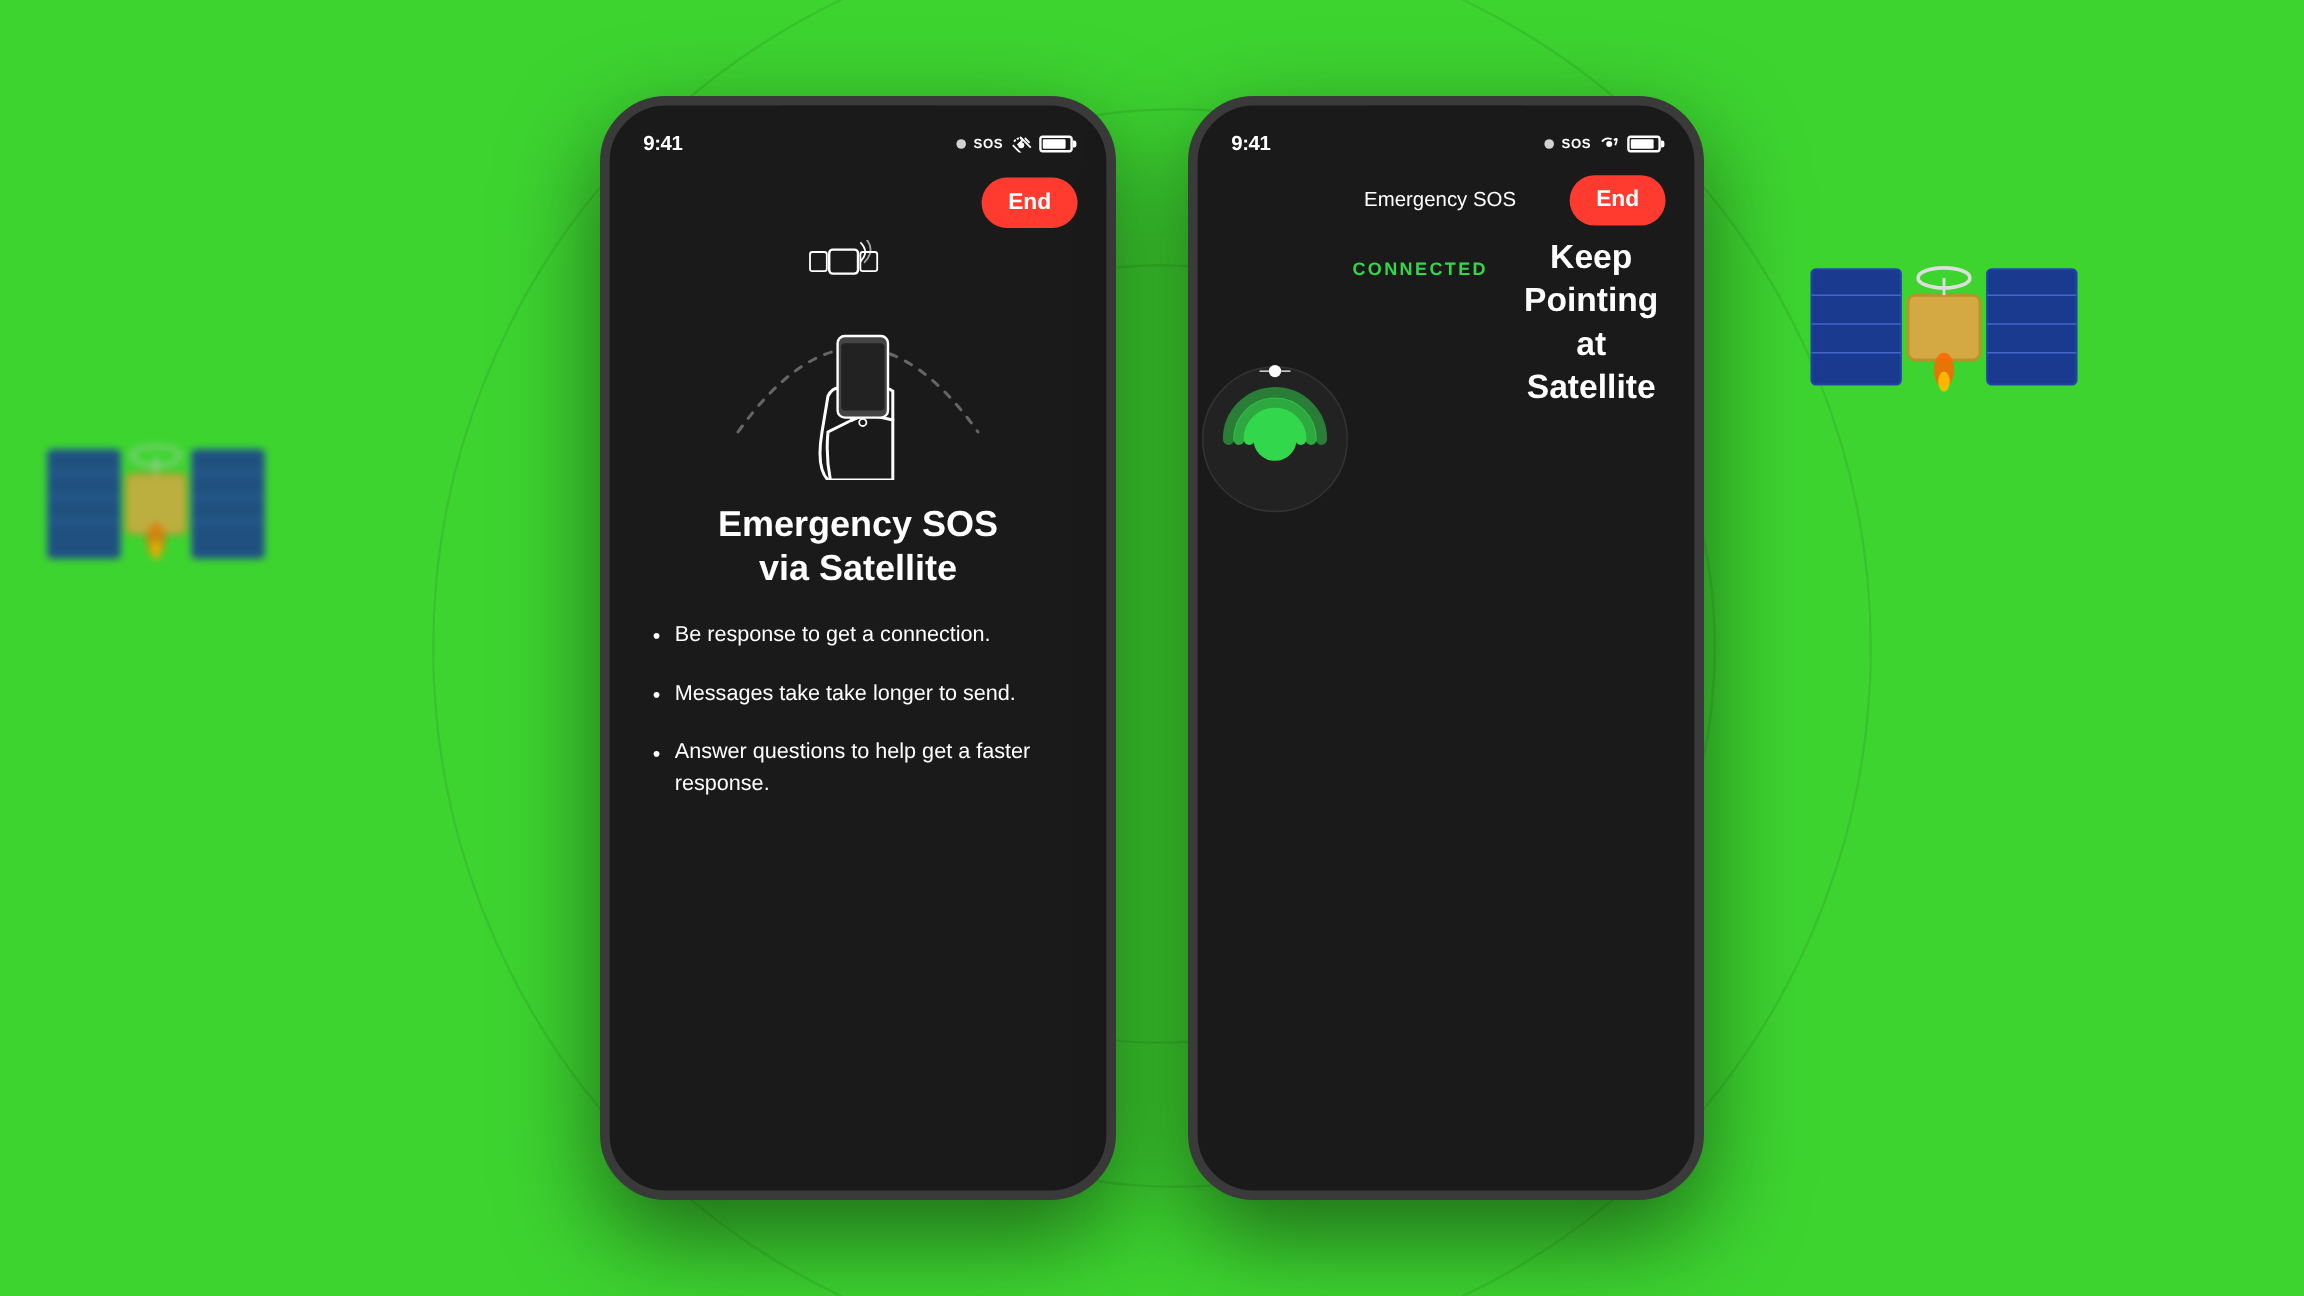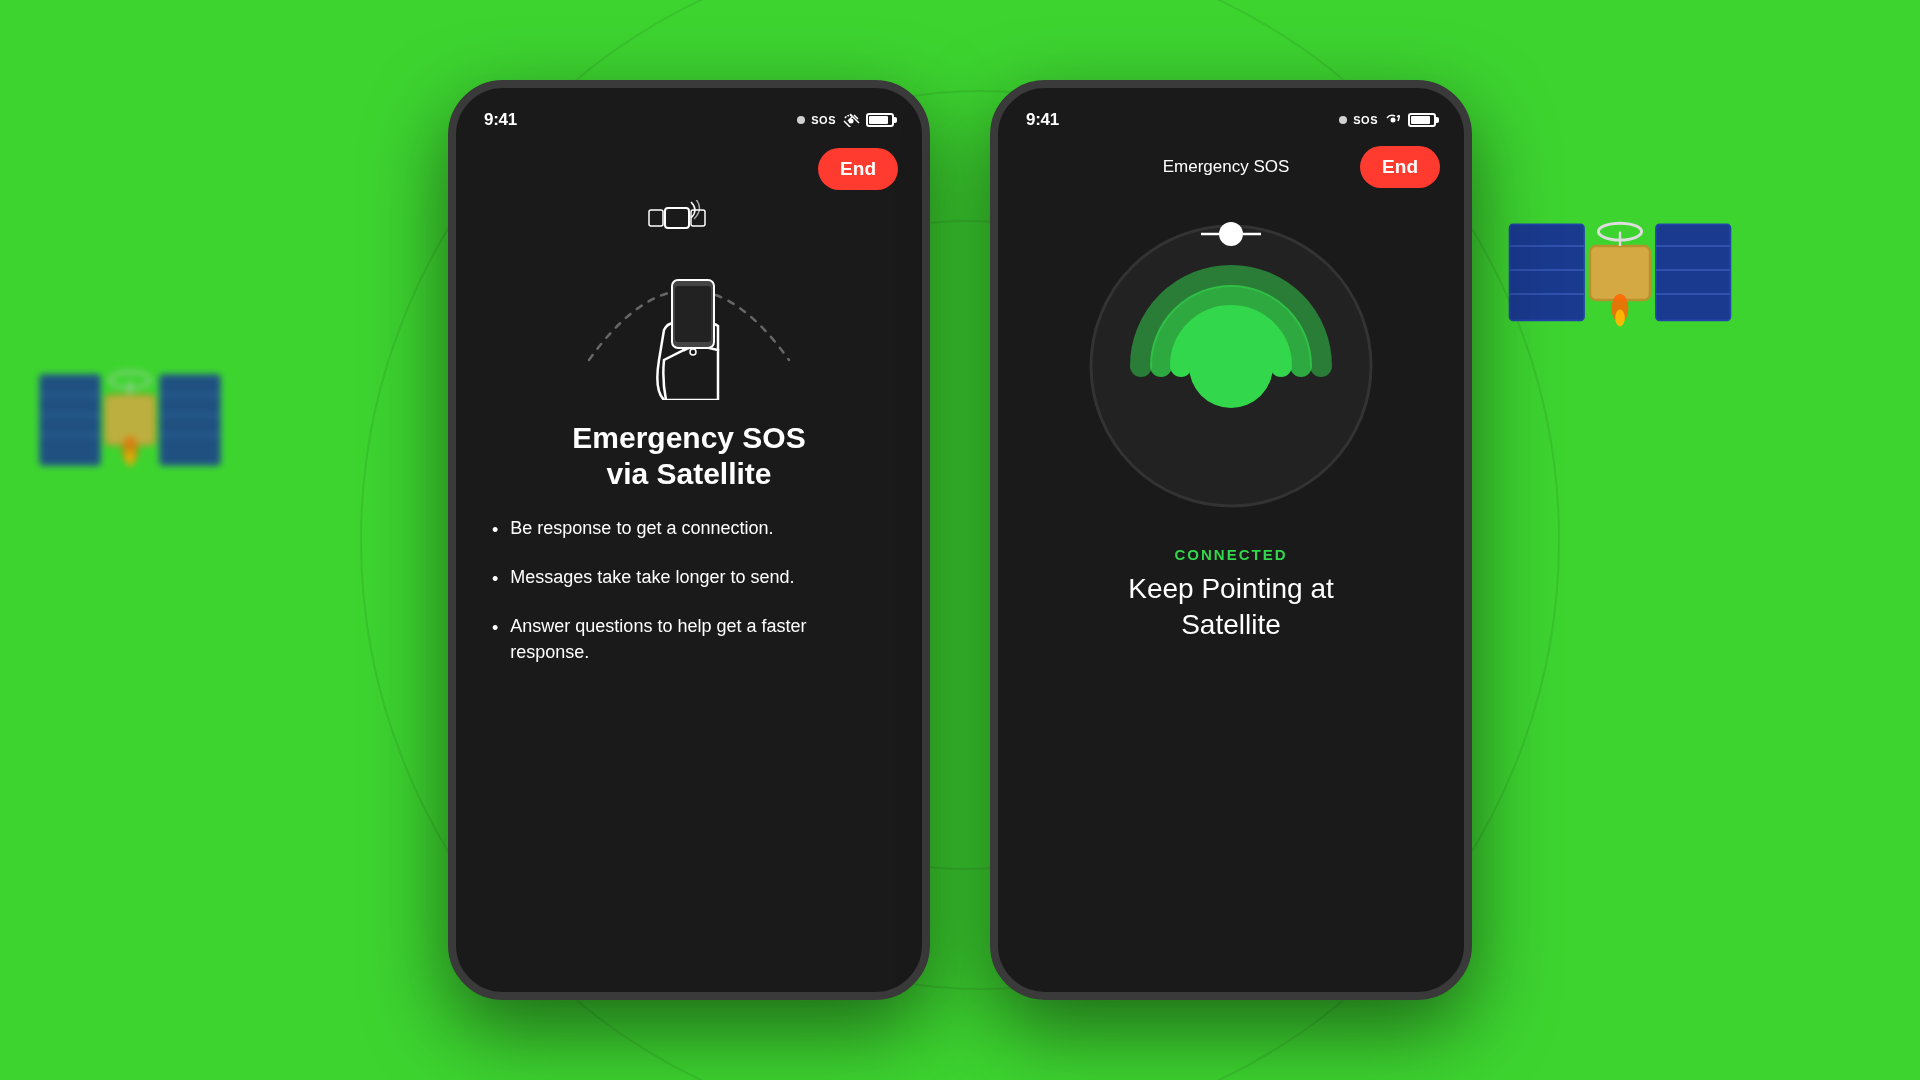--- a/index.html
+++ b/index.html
@@ -44,21 +44,21 @@
       top: 50%;
       left: 50%;
       transform: translate(-50%, -50%);
       display: flex;
       gap: 60px;
       align-items: center;
     }
 
     
     .phone {
-      width: 482px;
+      width: 430px;
       height: 920px;
       background: #1a1a1a;
       border-radius: 55px;
       border: 8px solid #3a3a3a;
       position: relative;
       overflow: hidden;
       box-shadow: 0 30px 80px rgba(0,0,0,0.5);
     }
 
     .phone::before {
@@ -231,22 +231,22 @@
     .bullet-dot {
       color: white;
       font-size: 18px;
       margin-top: 2px;
       flex-shrink: 0;
     }
 
     
     .phone2-content {
       display: flex;
-      flex-direction: column;
-      align-items: center;
+      flex-direction: row;
+      align-items: flex-start;
     }
 
     
     .signal-container {
       position: relative;
       width: 300px;
       height: 300px;
       margin: 20px auto 10px;
     }
 
@@ -260,21 +260,21 @@
       font-size: 15px;
       font-weight: 700;
       letter-spacing: 2px;
       text-align: center;
       margin: 20px 0 8px;
     }
 
     .pointing-title {
       color: white;
       font-size: 28px;
-      font-weight: 400;
+      font-weight: 700;
       text-align: center;
       line-height: 1.3;
       padding: 0 30px;
     }
   </style>
 </head>
 <body>
 
 <div class="bg-circle" style="width:900px;height:900px;top:90px;left:530px;"></div>
 <div class="bg-circle" style="width:1200px;height:1200px;top:-60px;left:360px;"></div>

